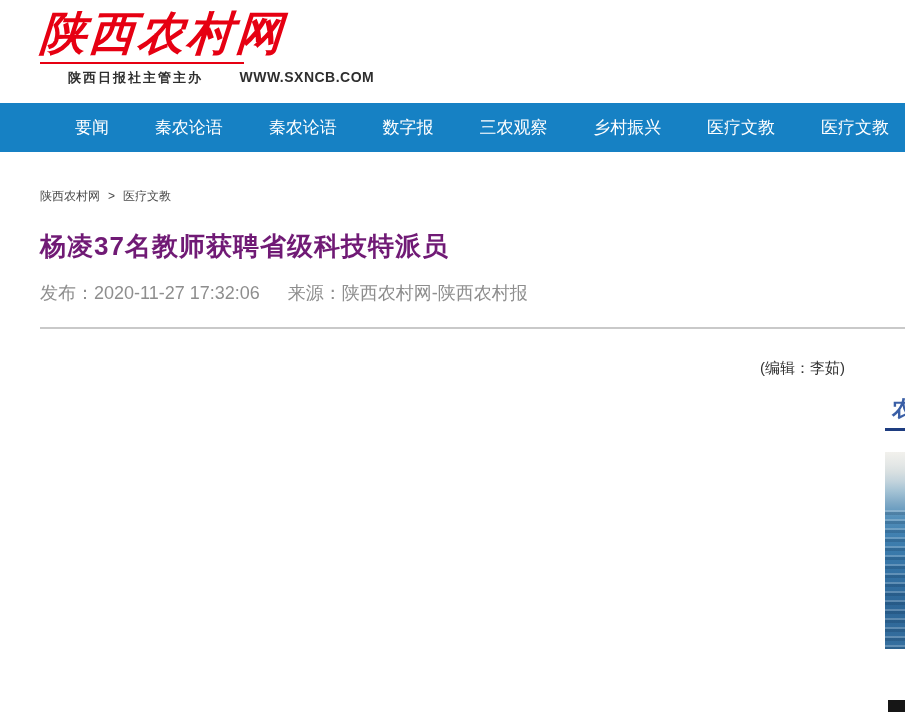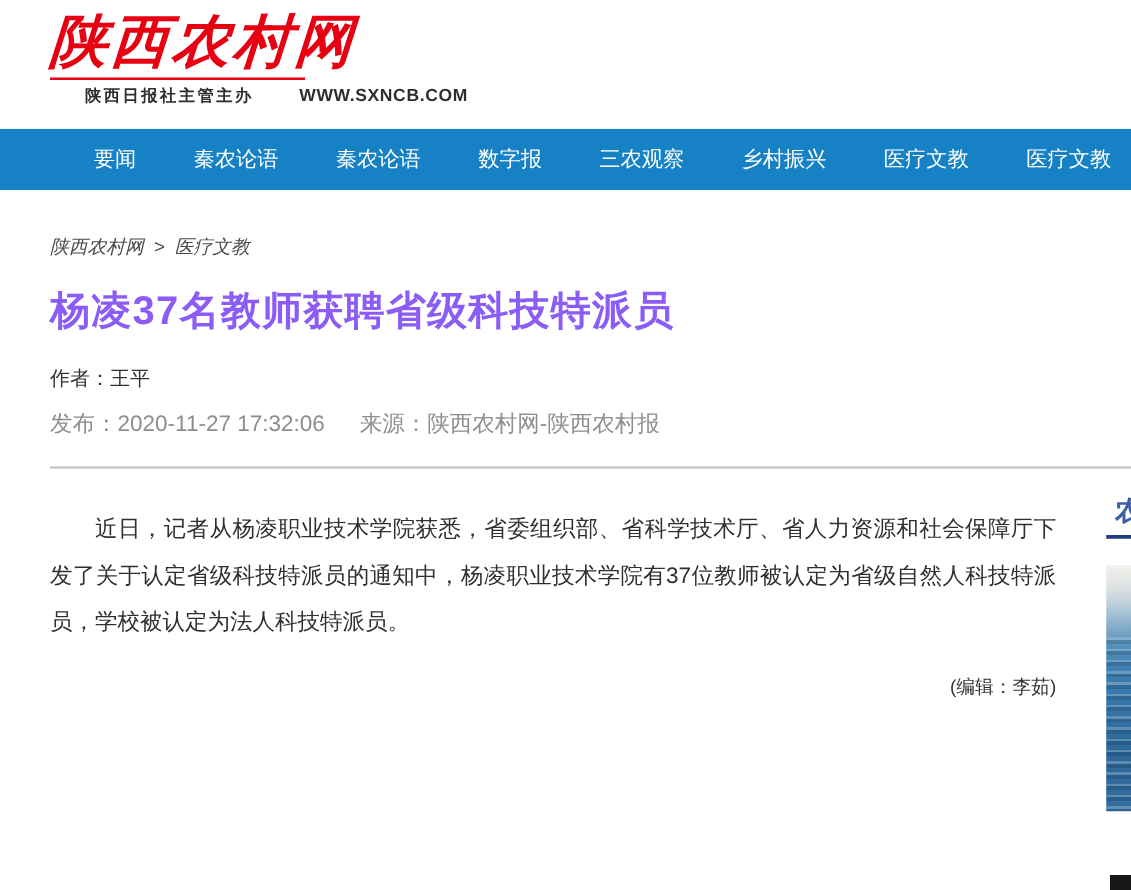--- a/index.html
+++ b/index.html
@@ -30,28 +30,28 @@
     display: flex; align-items: center; justify-content: space-between;
   }
   .nav-item {
     color: #ffffff; font-size: 17px; cursor: pointer;
     white-space: nowrap; text-decoration: none;
   }
 
   
   .content { position: relative; }
   .breadcrumb {
-    margin: 36px 0 0 40px; font-size: 15px; color: #4a4a4a; font-style: italic;
+    margin: 36px 0 0 40px; font-size: 12px; color: #4a4a4a;
   }
   .breadcrumb a { color: #4a4a4a; text-decoration: none; cursor: pointer; }
   .breadcrumb .sep { margin: 0 8px; color: #4a4a4a; }
 
   .article-title {
-    margin: 19px 0 0 40px; font-size: 32px; font-weight: bold;
-    color: #8b5cf6; letter-spacing: 1px; line-height: 44px; white-space: nowrap;
+    margin: 19px 0 0 40px; font-size: 26px; font-weight: bold;
+    color: #701a75; letter-spacing: 1px; line-height: 44px; white-space: nowrap;
   }
   .author-line { margin: 23px 0 0 40px; font-size: 16px; color: #333; }
   .publish-line { margin: 13px 0 0 40px; font-size: 18px; color: #8e8e8e; }
   .publish-line .source-group { margin-left: 28px; }
 
   .divider {
     margin: 22px 0 0 40px; width: 865px; height: 0;
     border-top: 2px solid #c9c9c9;
   }
 
@@ -124,28 +124,26 @@
   </nav>
 
   <main class="content">
 
     <div class="breadcrumb">
       <a>陕西农村网</a><span class="sep">&gt;</span><a>医疗文教</a>
     </div>
 
     <h1 class="article-title">杨凌37名教师获聘省级科技特派员</h1>
 
-    <div class="author-line"><span>作者：</span><span>王平</span></div>
 
     <div class="publish-line"><span>发布：</span><span>2020-11-27 17:32:06</span><span class="source-group"><span>来源：</span><span>陕西农村网-陕西农村报</span></span></div>
 
     <div class="divider"></div>
 
     <div class="article-body">
-      <p>近日，记者从杨凌职业技术学院获悉，省委组织部、省科学技术厅、省人力资源和社会保障厅下发了关于认定省级科技特派员的通知中，杨凌职业技术学院有37位教师被认定为省级自然人科技特派员，学校被认定为法人科技特派员。</p>
     </div>
 
     <div class="editor-note">(编辑：李茹)</div>
 
   </main>
 
   <div class="side-heading">农</div>
   <div class="side-underline"></div>
   <div class="side-image">
     <div class="waves"></div>

